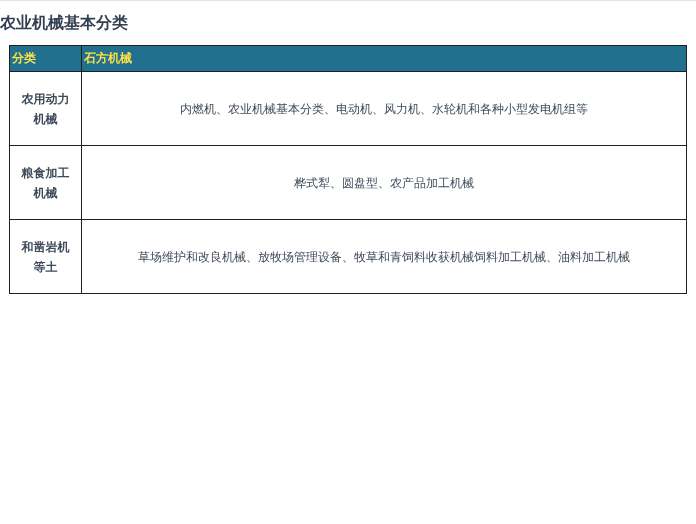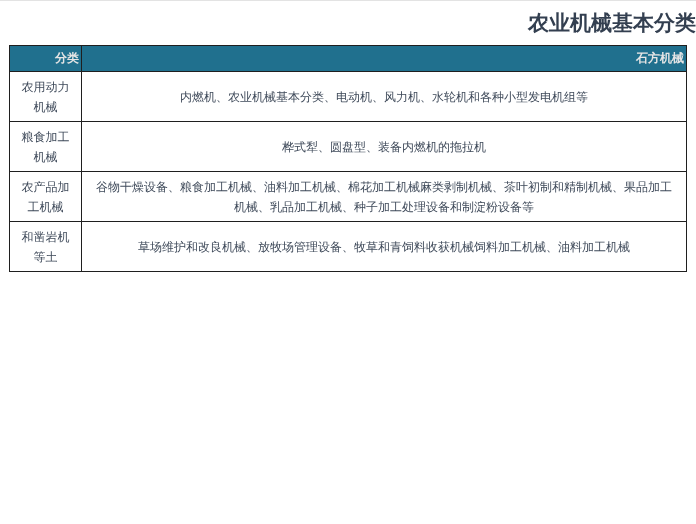--- a/index.html
+++ b/index.html
@@ -10,58 +10,59 @@
   }
   body {
     width: 696px;
     height: 524px;
     box-sizing: border-box;
     border-top: 1px solid #e3e3e3;
     overflow: hidden;
   }
   .page-title {
     margin: 11px 0 0 0;
-    text-align: right;
-    font-size: 21px;
+    text-align: left;
+    font-size: 16px;
     font-weight: bold;
     color: #333f50;
     line-height: 21px;
   }
   table.class-table {
     border-collapse: collapse;
     table-layout: fixed;
     width: 678px;
     margin: 12px auto 0 auto;
   }
   table.class-table col.col-cat { width: 72px; }
   table.class-table th,
   table.class-table td {
     border: 1px solid #1f1f1f;
   }
   table.class-table th {
     background: #20708e;
-    color: #e5e5e5;
+    color: #fde047;
     font-size: 12px;
     font-weight: bold;
     height: 25px;
     padding: 0 2px;
-    text-align: right;
+    text-align: left;
   }
   table.class-table td {
     font-size: 12px;
     color: #3f4a5a;
     text-align: center;
     vertical-align: middle;
     line-height: 20px;
     padding: 3px 9px;
     height: 43px; 
     word-break: break-all;
   }
   table.class-table td.cat-cell {
-    padding: 3px 8px;
+    padding: 15px 8px;
+    font-weight: bold;
   }
 </style>
 </head>
 <body>
 
 <h1 class="page-title">农业机械基本分类</h1>
 
 <table class="class-table">
   <colgroup>
     <col class="col-cat">
@@ -73,24 +74,20 @@
       <th>石方机械</th>
     </tr>
   </thead>
   <tbody id="table-body">
       <tr>
         <td class="cat-cell">农用动力机械</td>
         <td class="desc-cell">内燃机、农业机械基本分类、电动机、风力机、水轮机和各种小型发电机组等</td>
       </tr>
       <tr>
         <td class="cat-cell">粮食加工机械</td>
-        <td class="desc-cell">桦式犁、圆盘型、装备内燃机的拖拉机</td>
-      </tr>
-      <tr>
-        <td class="cat-cell">农产品加工机械</td>
-        <td class="desc-cell">谷物干燥设备、粮食加工机械、油料加工机械、棉花加工机械麻类剥制机械、茶叶初制和精制机械、果品加工机械、乳品加工机械、种子加工处理设备和制淀粉设备等</td>
+        <td class="desc-cell">桦式犁、圆盘型、农产品加工机械</td>
       </tr>
       <tr>
         <td class="cat-cell">和凿岩机等土</td>
         <td class="desc-cell">草场维护和改良机械、放牧场管理设备、牧草和青饲料收获机械饲料加工机械、油料加工机械</td>
       </tr>
     </tbody>
 </table>
 
 </body></html>

